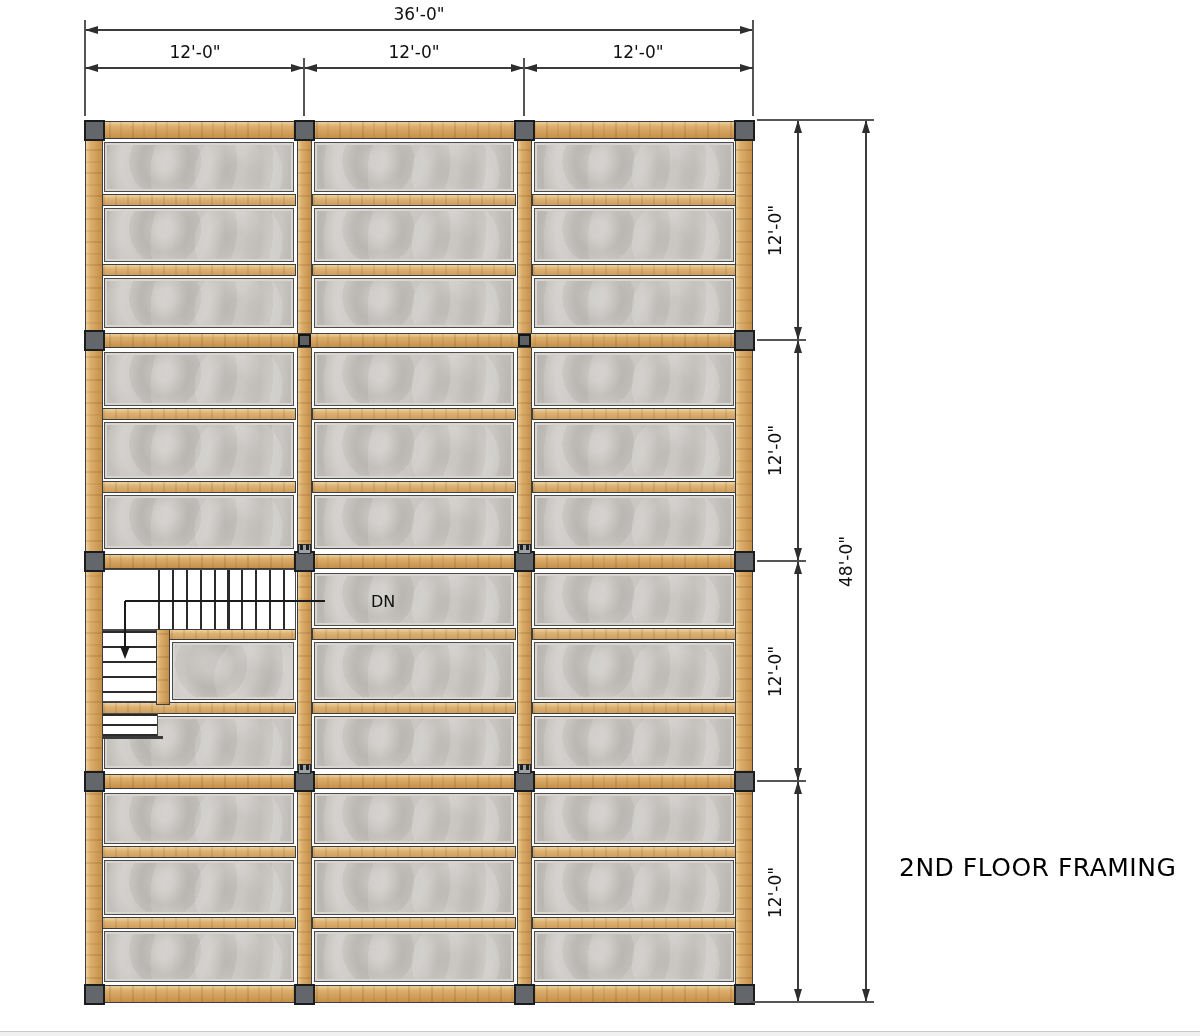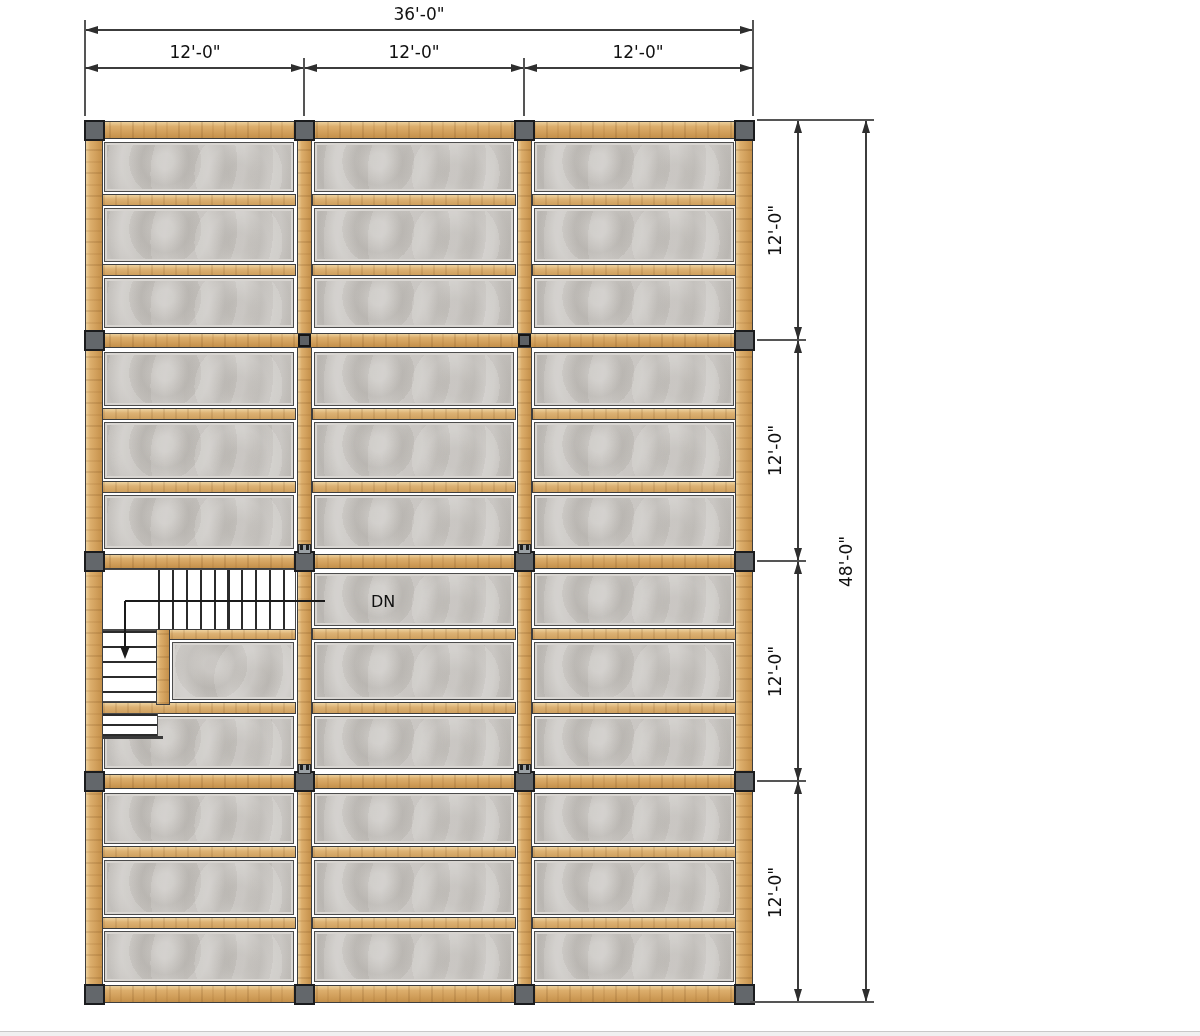--- a/index.html
+++ b/index.html
@@ -192,15 +192,16 @@
   <div class="dim-label" style="left:334px;top:42px;width:160px;">12'-0"</div>
   <div class="dim-label" style="left:558px;top:42px;width:160px;">12'-0"</div>
 
   <div class="dim-label-v" style="left:763px;top:175px;width:24px;height:110px;">12'-0"</div>
   <div class="dim-label-v" style="left:763px;top:395px;width:24px;height:110px;">12'-0"</div>
   <div class="dim-label-v" style="left:763px;top:616px;width:24px;height:110px;">12'-0"</div>
   <div class="dim-label-v" style="left:763px;top:837px;width:24px;height:110px;">12'-0"</div>
   <div class="dim-label-v" style="left:834px;top:506px;width:24px;height:110px;">48'-0"</div>
 
   <div id="dn-label" style="left:329px;top:592px;margin-left:42px;">DN</div>
+  <div id="title-label" style="left:899px;top:853px;">2ND FLOOR FRAMING</div>
 
   <div id="bottom-bar"></div>
 </div>
 
 </body></html>

